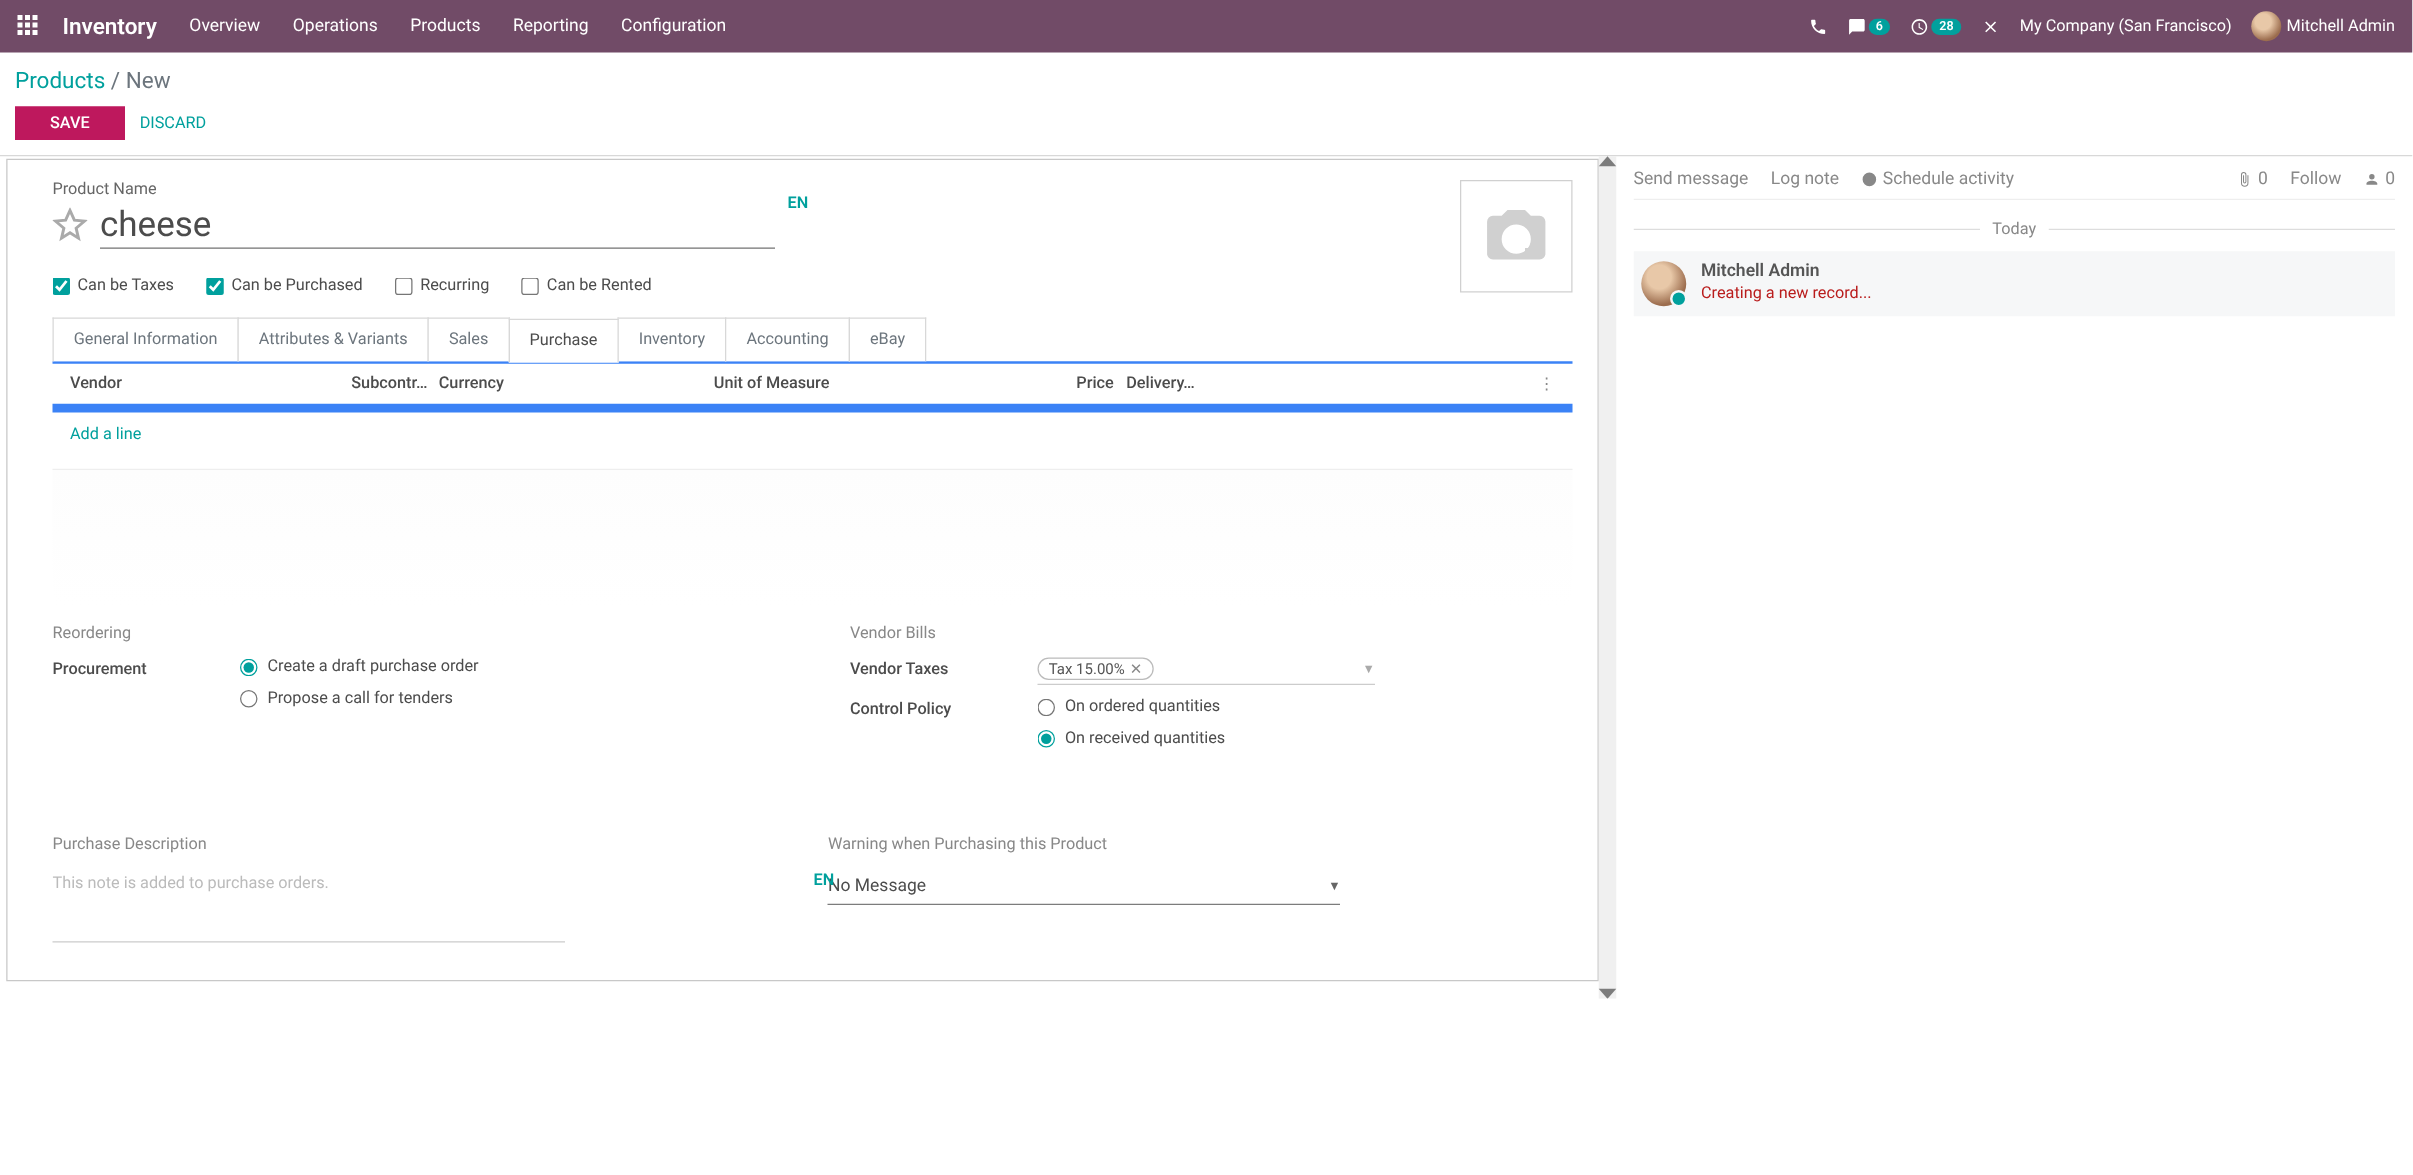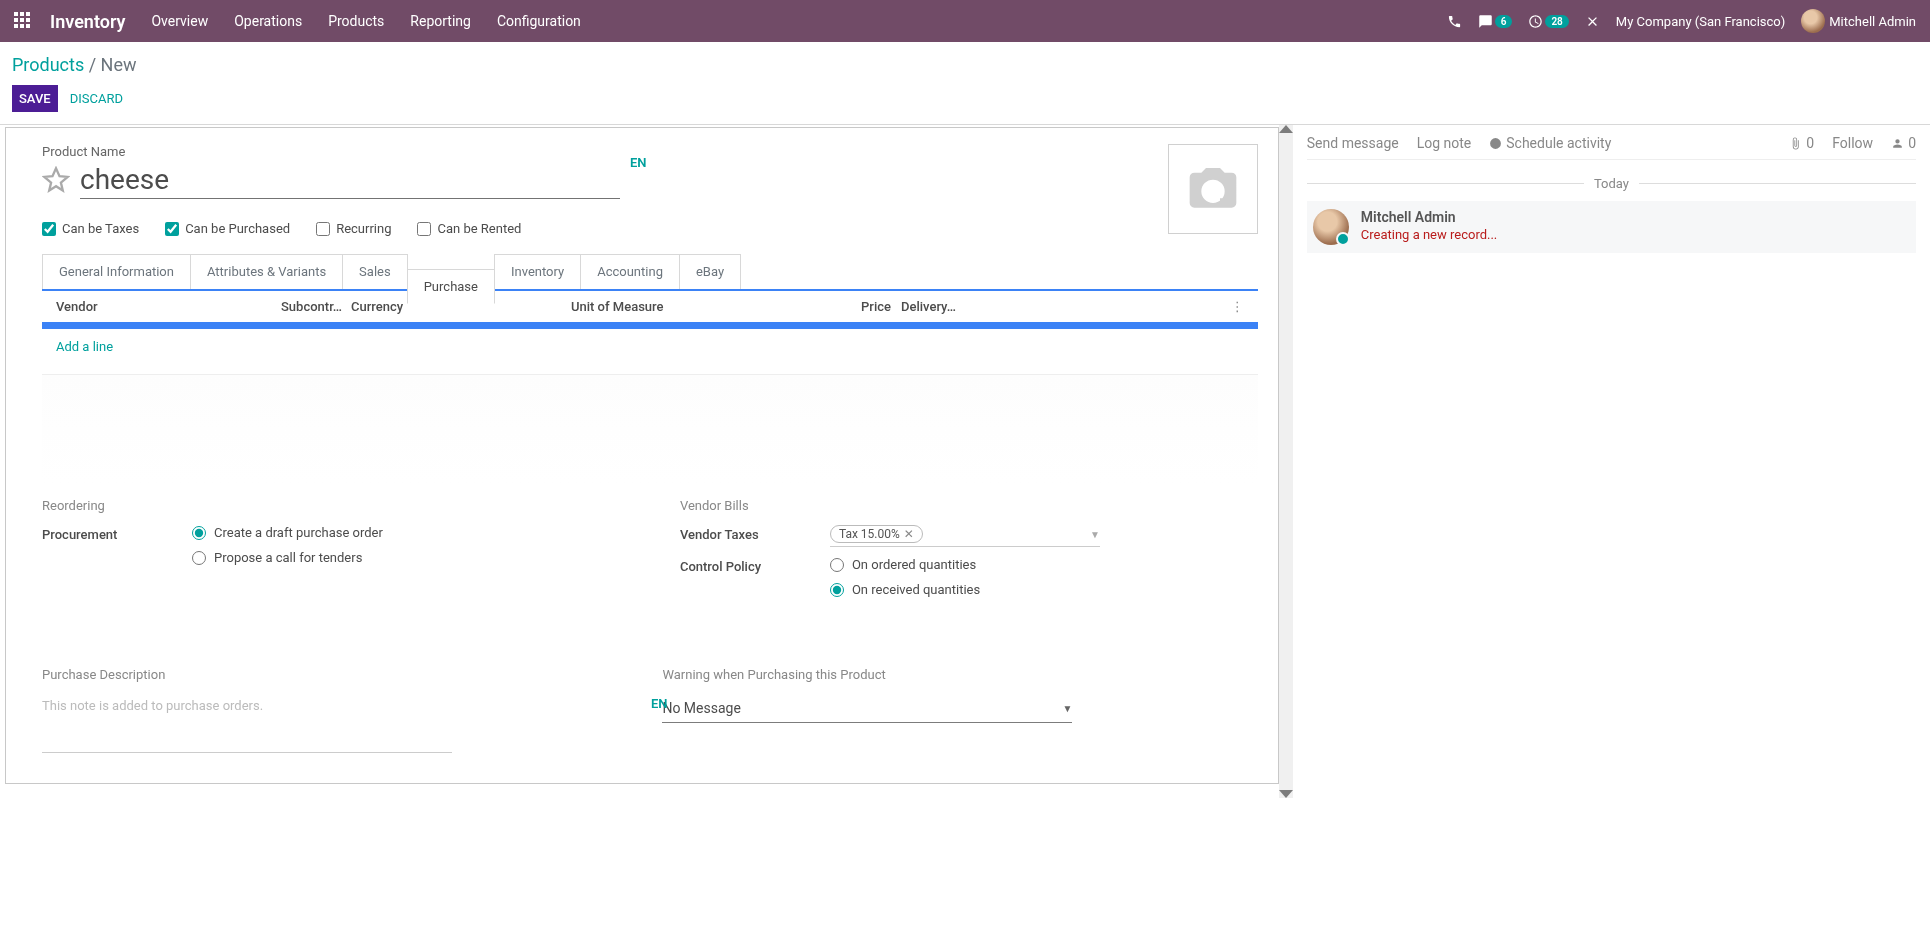--- a/index.html
+++ b/index.html
@@ -16,21 +16,21 @@
   .navbar .right .icon-item { position: relative; display: flex; align-items: center; }
   .navbar .badge { background: #00a09d; color: #fff; border-radius: 9px; font-size: 10px; padding: 1px 6px; margin-left: 2px; font-weight: 600; }
   .navbar .avatar { width: 24px; height: 24px; border-radius: 50%; background: radial-gradient(circle at 40% 35%, #e8c8a8 30%, #9c6d4e 70%); margin-right: 4px; }
   .navbar svg.ico { width: 15px; height: 15px; fill: #fff; }
   
   
   .header-zone { padding: 12px 12px 0 12px; }
   .breadcrumb { font-size: 18px; color: #6c757d; margin-bottom: 10px; }
   .breadcrumb a { color: #00a09d; text-decoration: none; }
   .actions { display: flex; gap: 12px; align-items: center; margin-bottom: 12px; }
-  .btn-primary { background: #4c1d95; color: #fff; border: none; padding: 6px 7px; font-size: 13px; font-weight: 500; cursor: pointer; }
+  .btn-primary { background: #be185d; color: #fff; border: none; padding: 6px 28px; font-size: 13px; font-weight: 500; cursor: pointer; }
   .btn-link { background: none; border: none; color: #00a09d; font-size: 13px; cursor: pointer; }
   
   
   .main-split { display: flex; border-top: 1px solid #d8d8d8; }
   .form-pane { flex: 0 0 66%; background: #fff; border: 1px solid #c8c8c8; margin: 2px 0 14px 5px; position: relative; padding: 16px 20px 30px 36px; }
   .scroll-strip { width: 14px; background: #f0f0f0; position: relative; }
   .scroll-strip::before { content: ""; position: absolute; top: 0; left: 0; width: 0; height: 0; border-left: 7px solid transparent; border-right: 7px solid transparent; border-bottom: 8px solid #7c7c7c; }
   .scroll-strip::after { content: ""; position: absolute; bottom: 0; left: 0; width: 0; height: 0; border-left: 7px solid transparent; border-right: 7px solid transparent; border-top: 8px solid #7c7c7c; }
   .chat-pane { flex: 1; padding: 10px 14px; }
   
@@ -43,21 +43,21 @@
   .image-box { position: absolute; right: 20px; top: 16px; width: 90px; height: 90px; border: 1px solid #d0d0d0; display: flex; align-items: center; justify-content: center; }
   .image-box svg { width: 56px; height: 56px; fill: #d0d0d0; }
   
   .checkbox-row { display: flex; gap: 26px; margin-top: 22px; }
   .checkbox-item { display: flex; align-items: center; gap: 6px; font-size: 13px; }
   .checkbox-item input[type=checkbox] { width: 14px; height: 14px; accent-color: #00a09d; }
   
   
   .tabs { display: flex; border-bottom: 2px solid #3b82f6; margin-top: 18px; }
   .tab { padding: 9px 16px; border: 1px solid #d8d8d8; border-bottom: none; margin-right: -1px; font-size: 13px; color: #6c757d; cursor: pointer; background: #fff; }
-  .tab.active { color: #4c4c4c; border-bottom: 1px solid #fff; position: relative; top: 15px; }
+  .tab.active { color: #4c4c4c; border-bottom: 1px solid #fff; position: relative; top: 1px; }
   
   
   .vendor-table { width: 100%; margin-top: 0; }
   .vendor-header { display: flex; padding: 8px 14px; border-bottom: 7px solid #3b82f6; font-size: 13px; color: #4c4c4c; font-weight: 500; }
   .vendor-header .col-vendor { width: 225px; }
   .vendor-header .col-sub { width: 70px; overflow: hidden; white-space: nowrap; text-overflow: ellipsis; }
   .vendor-header .col-curr { width: 220px; }
   .vendor-header .col-uom { width: 260px; }
   .vendor-header .col-price { width: 60px; text-align: right; }
   .vendor-header .col-deliv { width: 65px; margin-left: 10px; overflow: hidden; white-space: nowrap; text-overflow: ellipsis; }

